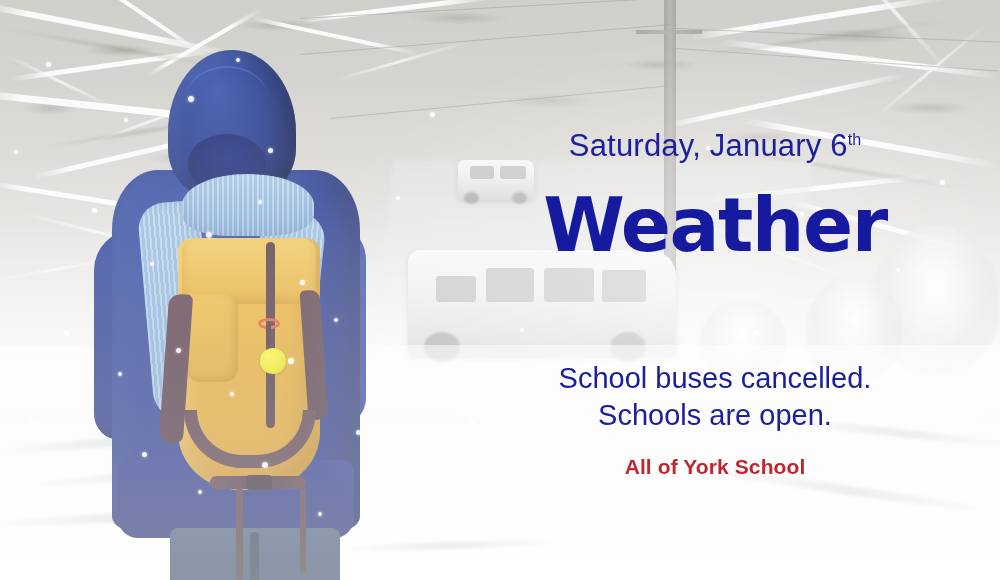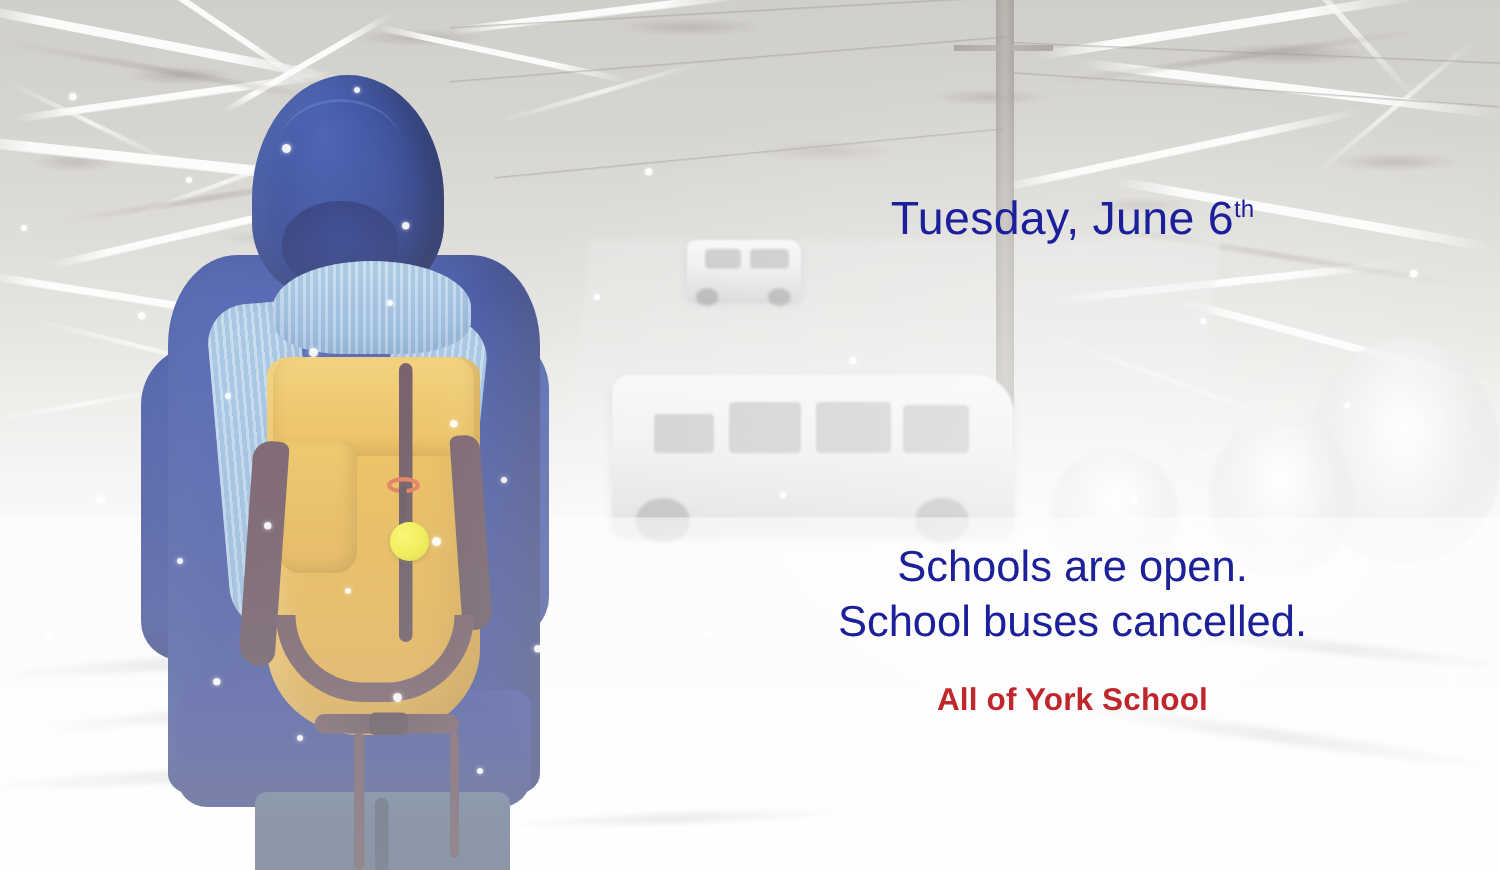--- a/index.html
+++ b/index.html
@@ -517,26 +517,27 @@
       <div class="flake" style="left:966px; top:452px; width:4px; height:4px;"></div>
       <div class="flake" style="left:14px;  top:150px; width:4px; height:4px;"></div>
       <div class="flake" style="left:388px; top:520px; width:4px; height:4px;"></div>
       <div class="flake" style="left:500px; top:556px; width:4px; height:4px;"></div>
       <div class="flake" style="left:720px; top:520px; width:5px; height:5px;"></div>
     </div>
   </div>
 
   <div class="copy">
 
-    <div class="date"><span>Tuesday, June 6</span><sup>th</sup></div>
+    <div class="date"><span>Saturday, January 6</span><sup>th</sup></div>
 
     <div class="headline">
+      <span class="l2">Weather</span>
     </div>
 
     <div class="sub">
+      <div>School buses cancelled.</div>
       <div>Schools are open.</div>
-      <div>School buses cancelled.</div>
     </div>
 
     <div class="region">All of York School</div>
   </div>
 
 </div>
 
 </body></html>

